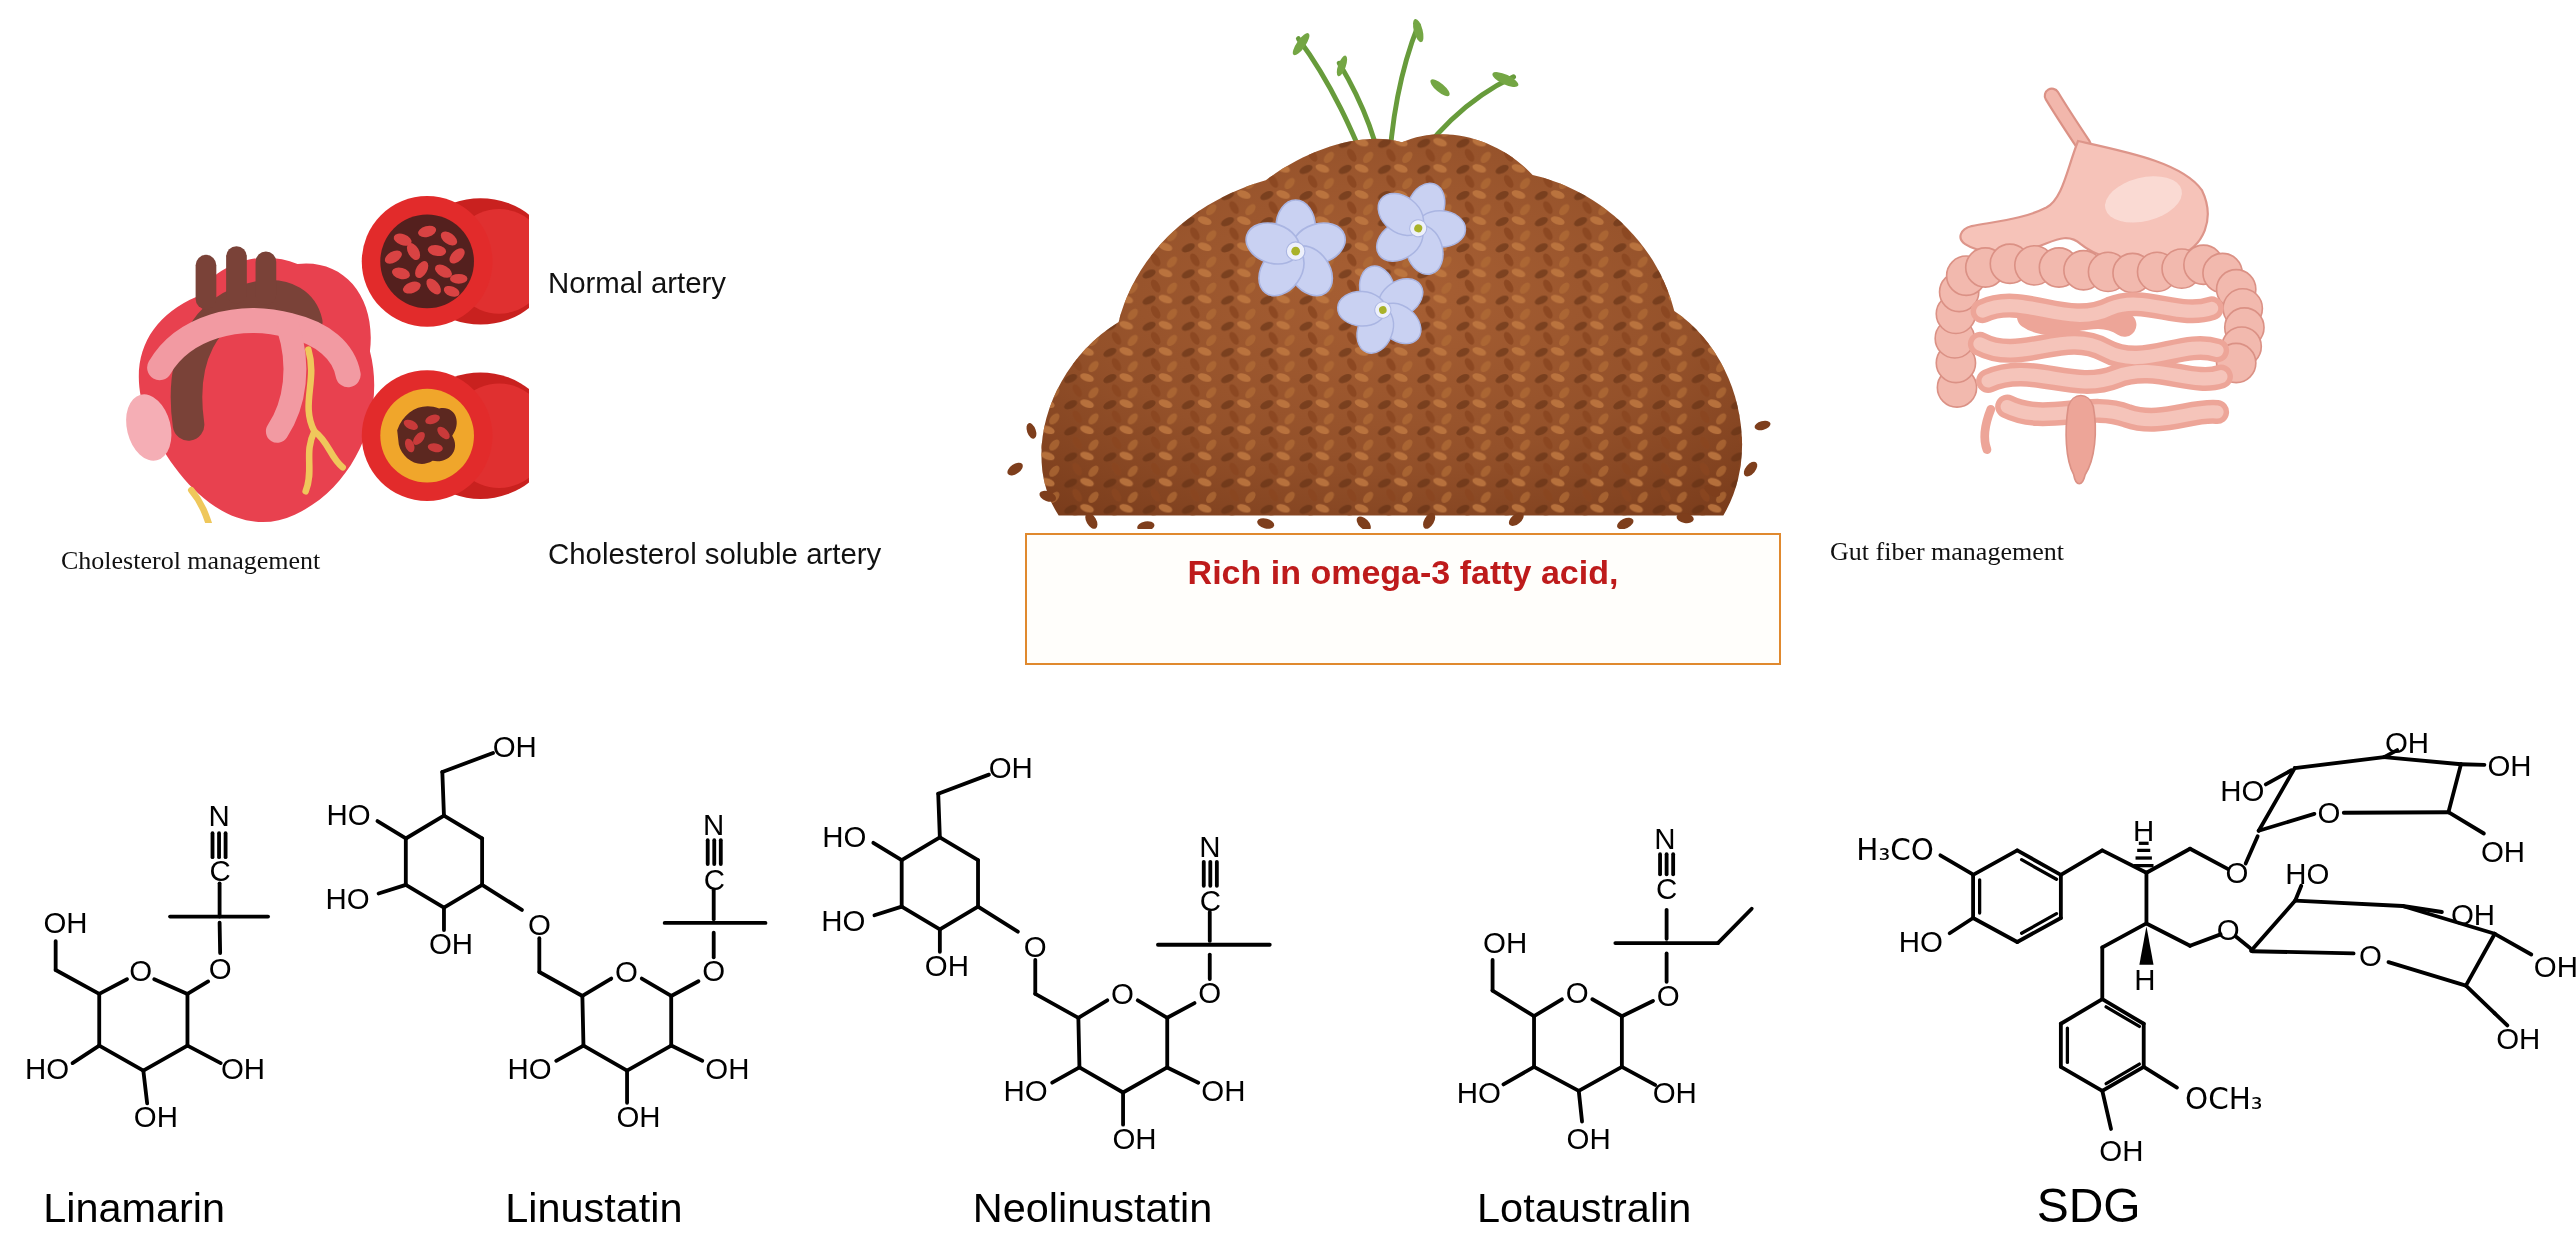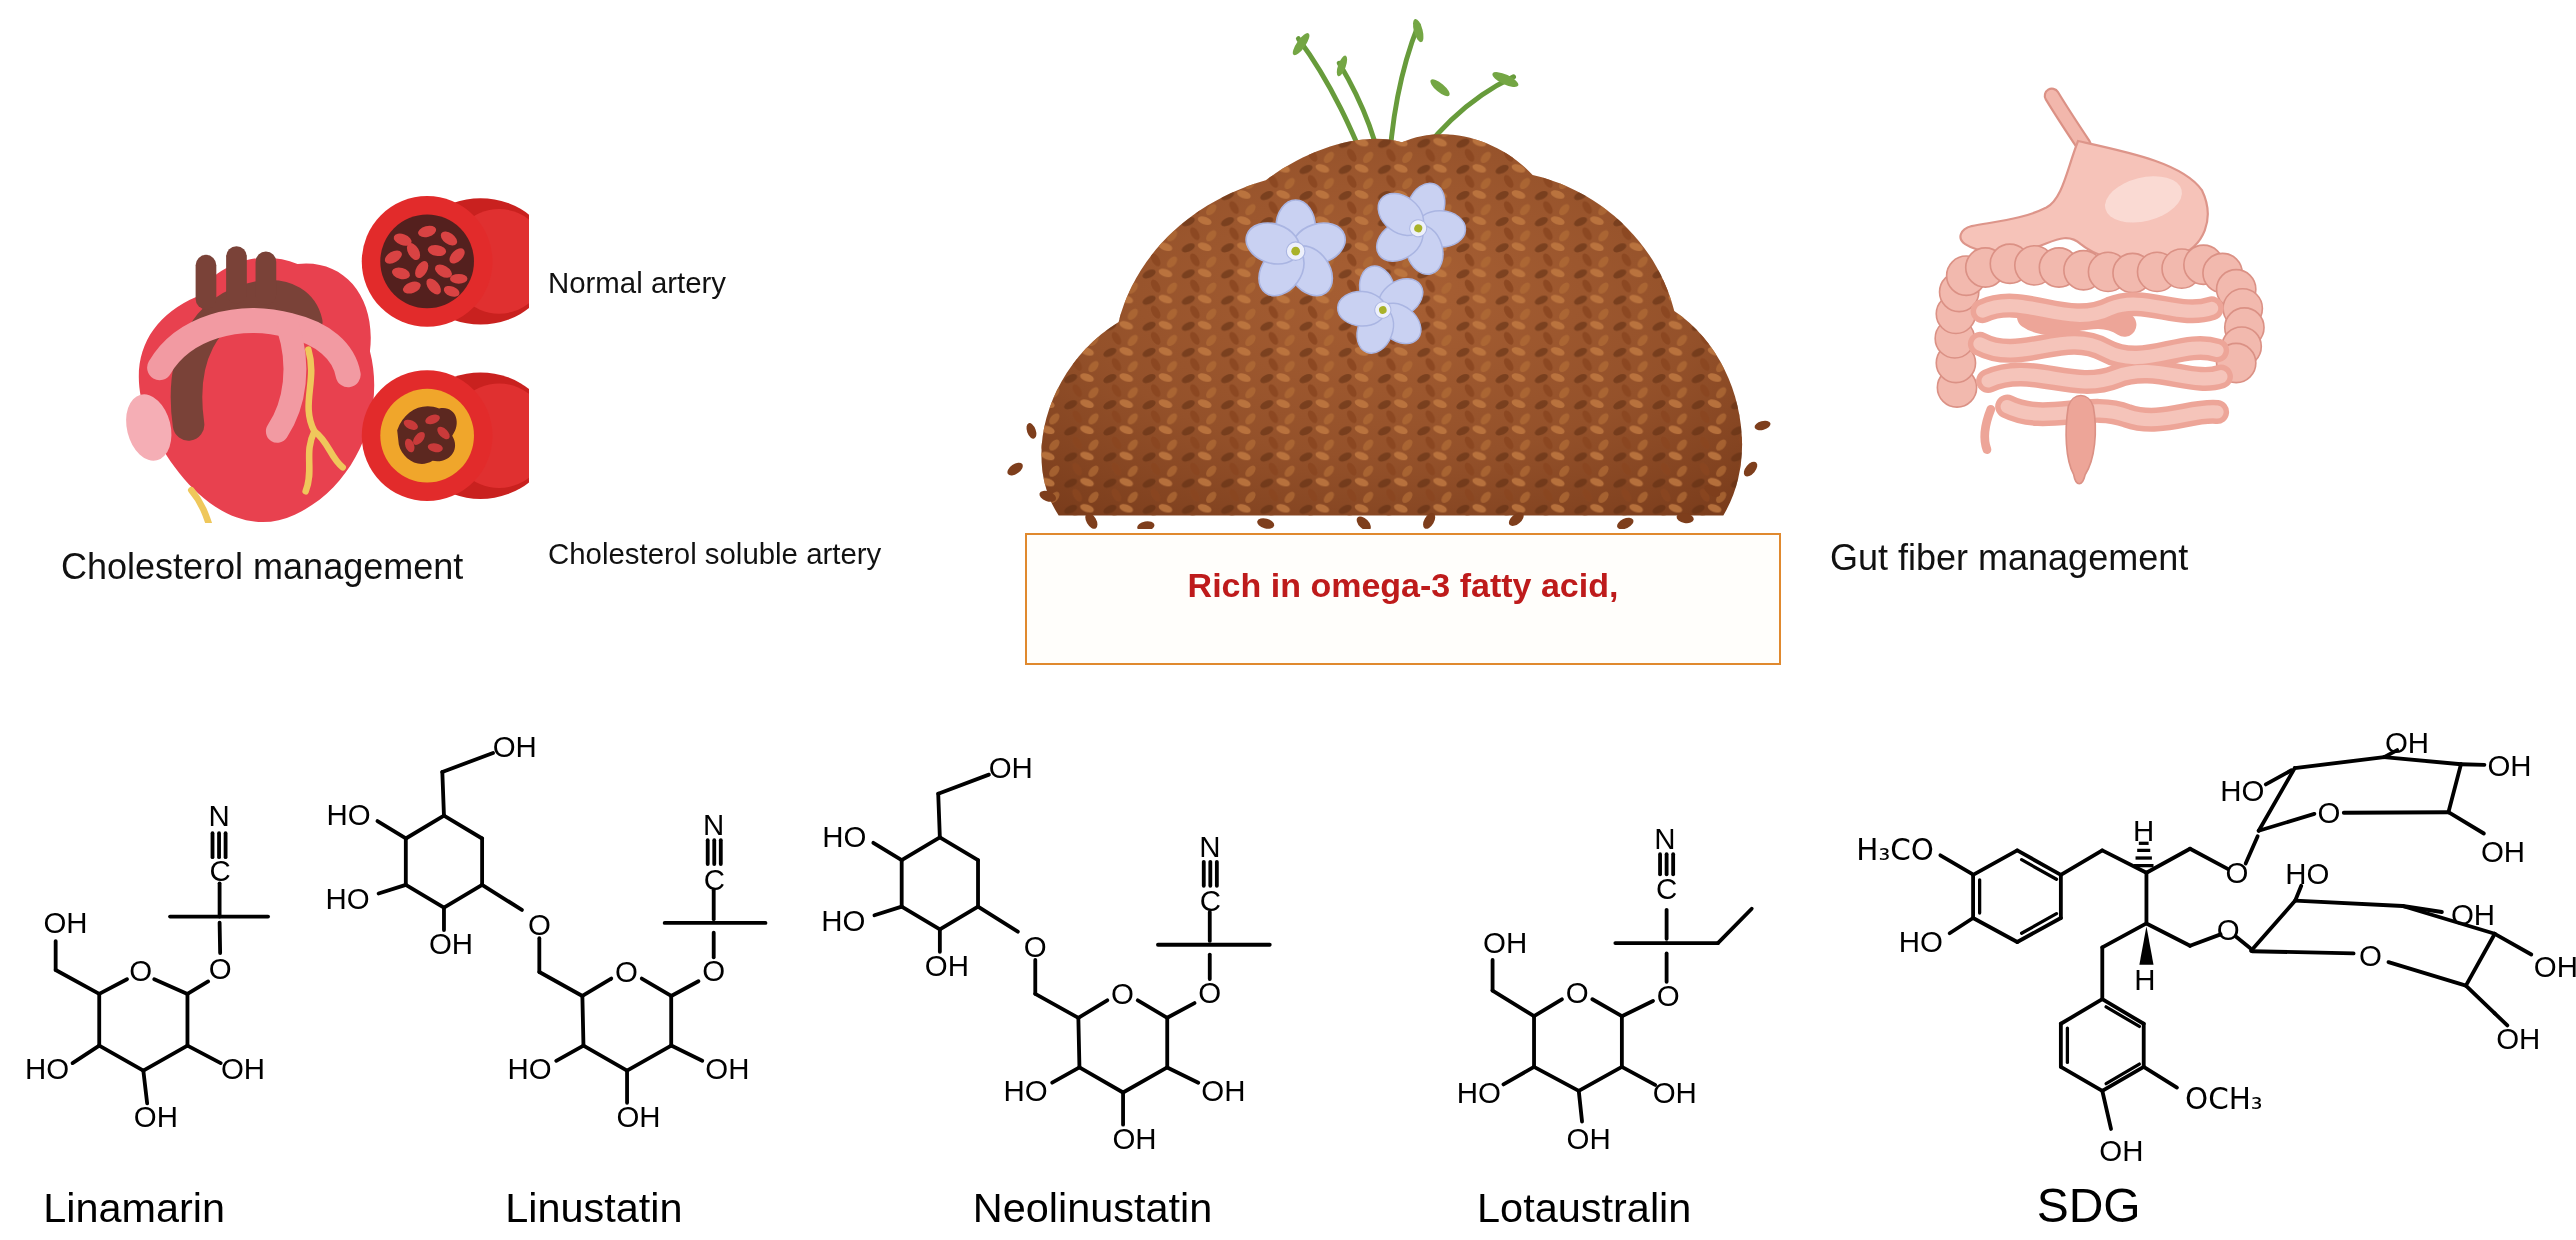--- a/index.html
+++ b/index.html
@@ -1,22 +1,22 @@
 <!DOCTYPE html>
 <html style="font-size:8.7px"><head>
 <meta charset="utf-8">
 <style>
   html,body{margin:0;padding:0;background:#ffffff;}
   body{width:2576px;height:1241px;position:relative;overflow:hidden;
        font-family:"Liberation Sans",sans-serif;}
   .abs{position:absolute;}
   .artery-label{font-size:29.4px;color:#111;white-space:nowrap;text-align:center;}
-  .caption{font-size:36px;color:#111;white-space:nowrap;}
+  .caption{font-size:26px;color:#111;white-space:nowrap;font-family:Liberation Serif, serif;}
   .banner{box-sizing:border-box;border:2.2px solid #E0892E;background:#fffefb;
-          text-align:center;padding-top:26px;}
+          text-align:center;padding-top:13px;}
   .banner div{font-size:34px;line-height:48px;font-weight:bold;color:#BE1B1B;white-space:nowrap;}
   svg text{font-family:"Liberation Sans",sans-serif;fill:#000;}
   .atom{font-size:54px;text-anchor:middle;}
   .atom-sub{font-size:54px;text-anchor:middle;font-family:"DejaVu Sans",sans-serif;}
   .mol-name{font-size:76px;text-anchor:middle;}
   .mol-name-big{font-size:88px;text-anchor:middle;}
   .bond{stroke:#000;stroke-width:7;fill:none;stroke-linecap:round;}
   .bondthin{stroke:#000;stroke-width:6;fill:none;stroke-linecap:round;}
 </style>
 </head>

